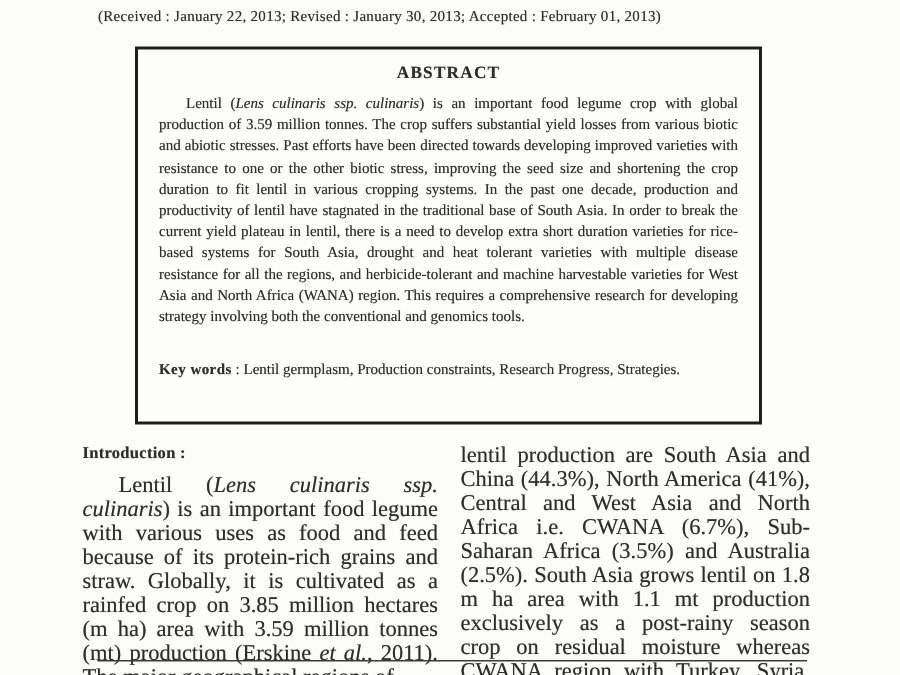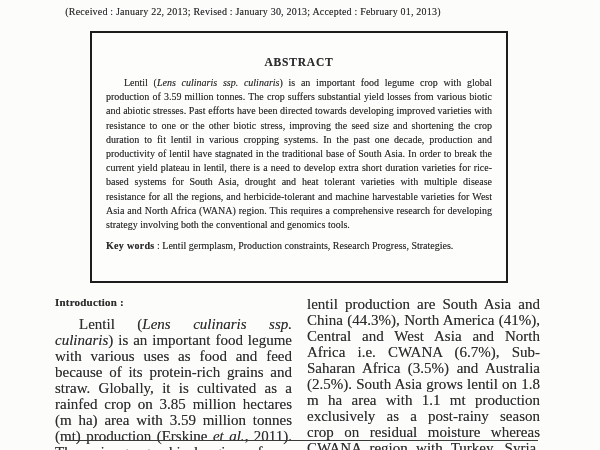--- a/index.html
+++ b/index.html
@@ -27,38 +27,38 @@
   }
   .abstract-box {
     position: absolute;
     left: 90px;
     top: 31px;
     width: 418px;
     height: 252px;
     border: 2px solid #1d1d1d;
     box-sizing: border-box;
     background: #fdfdfc;
-    padding: 21px 14px 6px 14px;
+    padding: 8px 14px 6px 14px;
   }
   .abstract-title {
     text-align: center;
     font-weight: bold;
     font-size: 11.5px;
     letter-spacing: 0.8px;
     margin: 2px 0 8px 0;
   }
   .abstract-body {
     margin: 0;
     font-size: 10px;
     line-height: 14.2px;
     text-align: justify;
     text-indent: 18px;
   }
   .keywords {
-    margin: 7px 0 0 0;
+    margin: 21px 0 0 0;
     font-size: 10px;
     line-height: 14.2px;
     text-align: justify;
   }
   .keywords b { letter-spacing: 0.3px; }
   .body-columns {
     position: absolute;
     left: 55px;
     top: 296px;
     width: 485px;

